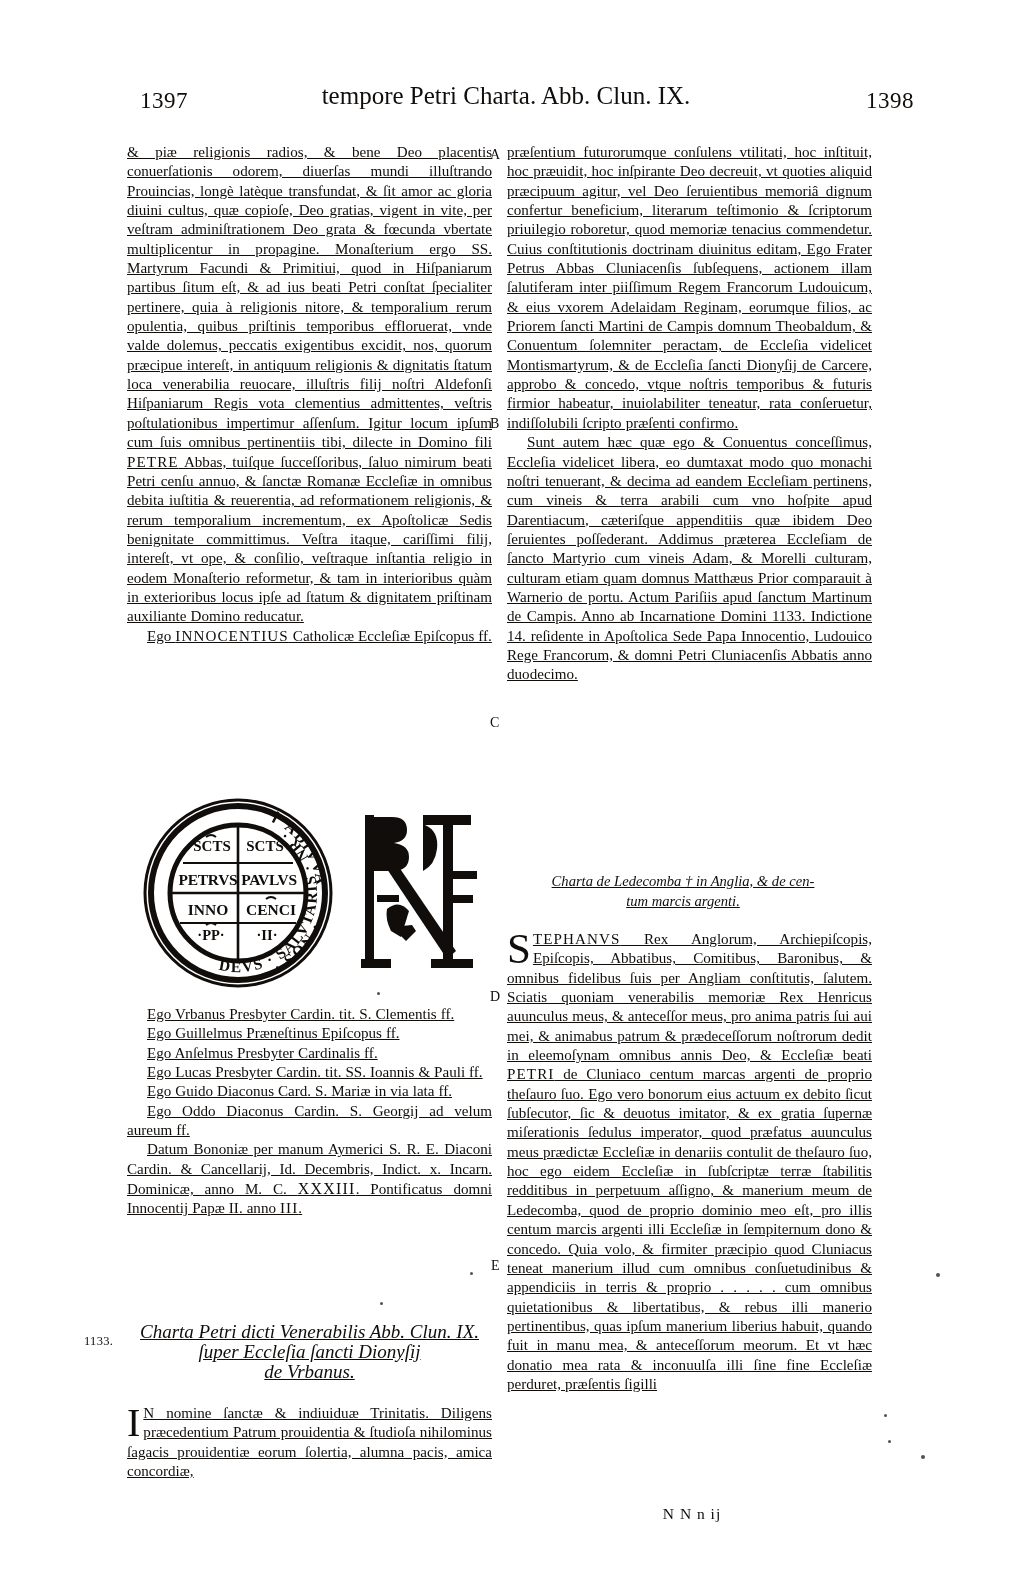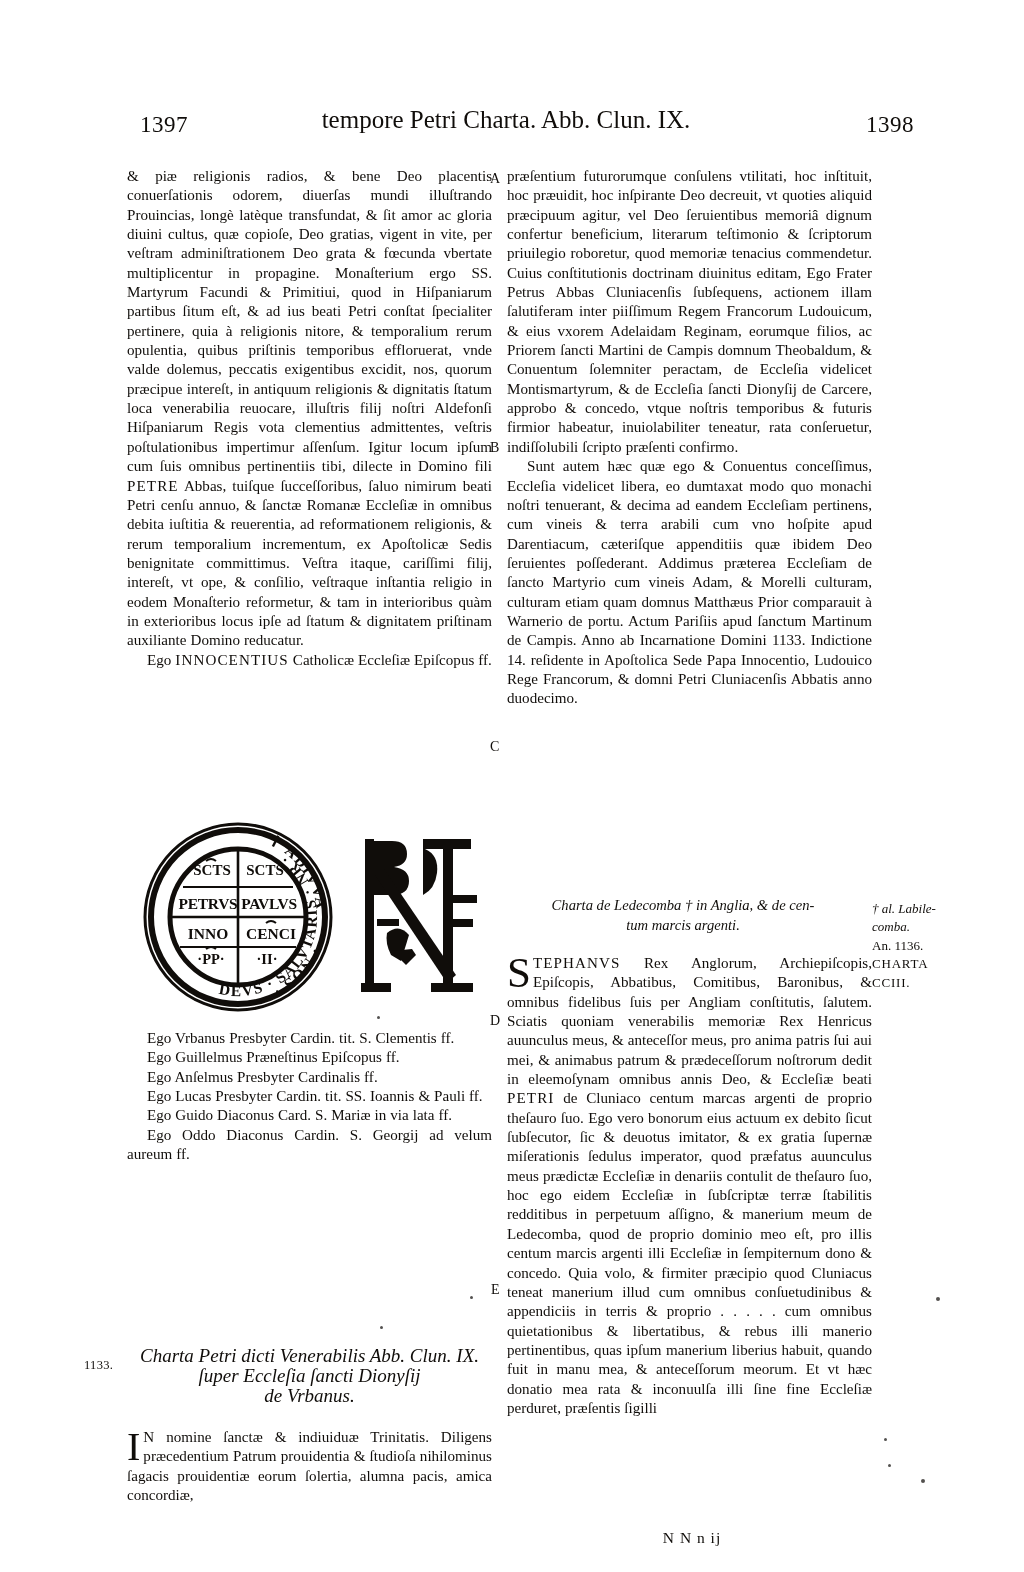--- a/index.html
+++ b/index.html
@@ -3,30 +3,30 @@
 <meta charset="utf-8">
 <title>Bibliotheca Cluniacensis — col. 1397–1398</title>
 <style>
   html,body{margin:0;padding:0;background:#ffffff;}
   body{
     width:1024px;height:1572px;position:relative;overflow:hidden;
     font-family:"Liberation Serif","DejaVu Serif",serif;
     color:#100d0a;
     -webkit-font-smoothing:antialiased;
   }
-  .page{position:absolute;inset:0;margin-top:24px;}
+  .page{position:absolute;inset:0;}
 
   
   .runhead{position:absolute;left:0;right:0;top:82px;height:42px;}
   .runhead .folio-l{position:absolute;left:140px;top:6px;font-size:23px;letter-spacing:.5px;}
   .runhead .folio-r{position:absolute;right:110px;top:6px;font-size:23px;letter-spacing:.5px;}
   .runhead .title{position:absolute;left:0;right:0;top:0;text-align:center;font-size:25px;padding-right:12px;}
 
   
-  .col{position:absolute;top:143px;width:365px;}
+  .col{position:absolute;top:143px;width:365px;text-decoration:underline;}
   .col-left{left:127px;}
   .col-right{left:507px;}
   .col p{
     margin:0;font-size:15.1px;line-height:19.35px;
     text-align:justify;text-align-last:left;
     hyphens:none;word-spacing:.2px;
   }
   .col p.ind{text-indent:20px;}
   .sc{font-variant:small-caps;letter-spacing:1.1px;font-size:15.1px;}
   .scbig{font-size:15.8px;letter-spacing:1.3px;}
@@ -166,20 +166,21 @@
     </div>
   </div>
 
   <div class="col col-left" style="top:1005px;">
     <p class="ind">Ego Vrbanus Presbyter Cardin. tit. S. Clementis ff.</p>
     <p class="ind">Ego Guillelmus Præneſtinus Epiſcopus ff.</p>
     <p class="ind">Ego Anſelmus Presbyter Cardinalis ff.</p>
     <p class="ind">Ego Lucas Presbyter Cardin. tit. SS. Ioannis &amp; Pauli ff.</p>
     <p class="ind">Ego Guido Diaconus Card. S. Mariæ in via lata ff.</p>
     <p class="ind">Ego Oddo Diaconus Cardin. S. Georgij ad velum aureum ff.</p>
+    <p class="ind"><span>Datum Bononiæ per manum Aymerici S. R. E. Diaconi Cardin. &amp; Cancellarij, Id. Decembris, Indict. x. Incarn. Dominicæ, anno M. C. </span><span class="scbig">XXXIII</span><span>. Pontificatus domni Innocentij Papæ II. anno </span><span class="sc">III</span><span>.</span></p>
   </div>
 
   <div class="marginal-year" style="left:84px;top:1334px;">1133.</div>
 
   <div class="col col-left" style="top:1322px;">
     <div class="ital-head">Charta Petri dicti Venerabilis Abb. Clun. IX.</div>
     <div class="ital-head">ſuper Eccleſia ſancti Dionyſij</div>
     <div class="ital-head">de Vrbanus.</div>
   </div>
 
@@ -190,27 +191,20 @@
   <div class="col col-right">
     <p>præſentium futurorumque conſulens vtilitati, hoc inſtituit, hoc præuidit, hoc inſpirante Deo decreuit, vt quoties aliquid præcipuum agitur, vel Deo ſeruientibus memoriâ dignum confertur beneficium, literarum teſtimonio &amp; ſcriptorum priuilegio roboretur, quod memoriæ tenacius commendetur. Cuius conſtitutionis doctrinam diuinitus editam, Ego Frater Petrus Abbas Cluniacenſis ſubſequens, actionem illam ſalutiferam inter piiſſimum Regem Francorum Ludouicum, &amp; eius vxorem Adelaidam Reginam, eorumque filios, ac Priorem ſancti Martini de Campis domnum Theobaldum, &amp; Conuentum ſolemniter peractam, de Eccleſia videlicet Montismartyrum, &amp; de Eccleſia ſancti Dionyſij de Carcere, approbo &amp; concedo, vtque noſtris temporibus &amp; futuris firmior habeatur, inuiolabiliter teneatur, rata conſeruetur, indiſſolubili ſcripto præſenti confirmo.</p>
     <p class="ind">Sunt autem hæc quæ ego &amp; Conuentus conceſſimus, Eccleſia videlicet libera, eo dumtaxat modo quo monachi noſtri tenuerant, &amp; decima ad eandem Eccleſiam pertinens, cum vineis &amp; terra arabili cum vno hoſpite apud Darentiacum, cæteriſque appenditiis quæ ibidem Deo ſeruientes poſſederant. Addimus præterea Eccleſiam de ſancto Martyrio cum vineis Adam, &amp; Morelli culturam, culturam etiam quam domnus Matthæus Prior comparauit à Warnerio de portu. Actum Pariſiis apud ſanctum Martinum de Campis. Anno ab Incarnatione Domini 1133. Indictione 14. reſidente in Apoſtolica Sede Papa Innocentio, Ludouico Rege Francorum, &amp; domni Petri Cluniacenſis Abbatis anno duodecimo.</p>
   </div>
 
   <div class="col col-right" style="top:871px;width:352px;">
     <div class="ital-head" style="font-size:14.6px;">Charta de Ledecomba † in Anglia, &amp; de cen-</div>
     <div class="ital-head" style="font-size:14.6px;text-align:center;">tum marcis argenti.</div>
   </div>
 
-  <div class="margin-note">
-    <div class="it">† al. Labile-</div>
-    <div class="it">comba.</div>
-    <div>An. 1136.</div>
-    <div class="smc">CHARTA</div>
-    <div class="smc">CCIII.</div>
-  </div>
 
   <div class="col col-right" style="top:930px;">
     <p class="dropcap-wrap"><span class="dropcap-s">S</span><span class="sc">TEPHANVS</span><span> Rex Anglorum, Archiepiſcopis, Epiſcopis, Abbatibus, Comitibus, Baronibus, &amp; omnibus fidelibus ſuis per Angliam conſtitutis, ſalutem. Sciatis quoniam venerabilis memoriæ Rex Henricus auunculus meus, &amp; anteceſſor meus, pro anima patris ſui aui mei, &amp; animabus patrum &amp; prædeceſſorum noſtrorum dedit in eleemoſynam omnibus annis Deo, &amp; Eccleſiæ beati </span><span class="sc">PETRI</span><span> de Cluniaco centum marcas argenti de proprio theſauro ſuo. Ego vero bonorum eius actuum ex debito ſicut ſubſecutor, ſic &amp; deuotus imitator, &amp; ex gratia ſupernæ miſerationis ſedulus imperator, quod præfatus auunculus meus prædictæ Eccleſiæ in denariis contulit de theſauro ſuo, hoc ego eidem Eccleſiæ in ſubſcriptæ terræ ſtabilitis redditibus in perpetuum aſſigno, &amp; manerium meum de Ledecomba, quod de proprio dominio meo eſt, pro illis centum marcis argenti illi Eccleſiæ in ſempiternum dono &amp; concedo. Quia volo, &amp; firmiter præcipio quod Cluniacus teneat manerium illud cum omnibus conſuetudinibus &amp; appendiciis in terris &amp; proprio . . . . . cum omnibus quietationibus &amp; libertatibus, &amp; rebus illi manerio pertinentibus, quas ipſum manerium liberius habuit, quando fuit in manu mea, &amp; anteceſſorum meorum. Et vt hæc donatio mea rata &amp; inconuulſa illi ſine fine Eccleſiæ perduret, præſentis ſigilli</span></p>
   </div>
 
   <div class="catchword" style="top:1505px;">N N n   ij</div>
 
   <div class="speck" style="left:470px;top:1272px;width:3px;height:3px;"></div>
   <div class="speck" style="left:936px;top:1273px;width:4px;height:4px;"></div>
   <div class="speck" style="left:921px;top:1455px;width:4px;height:4px;"></div>

